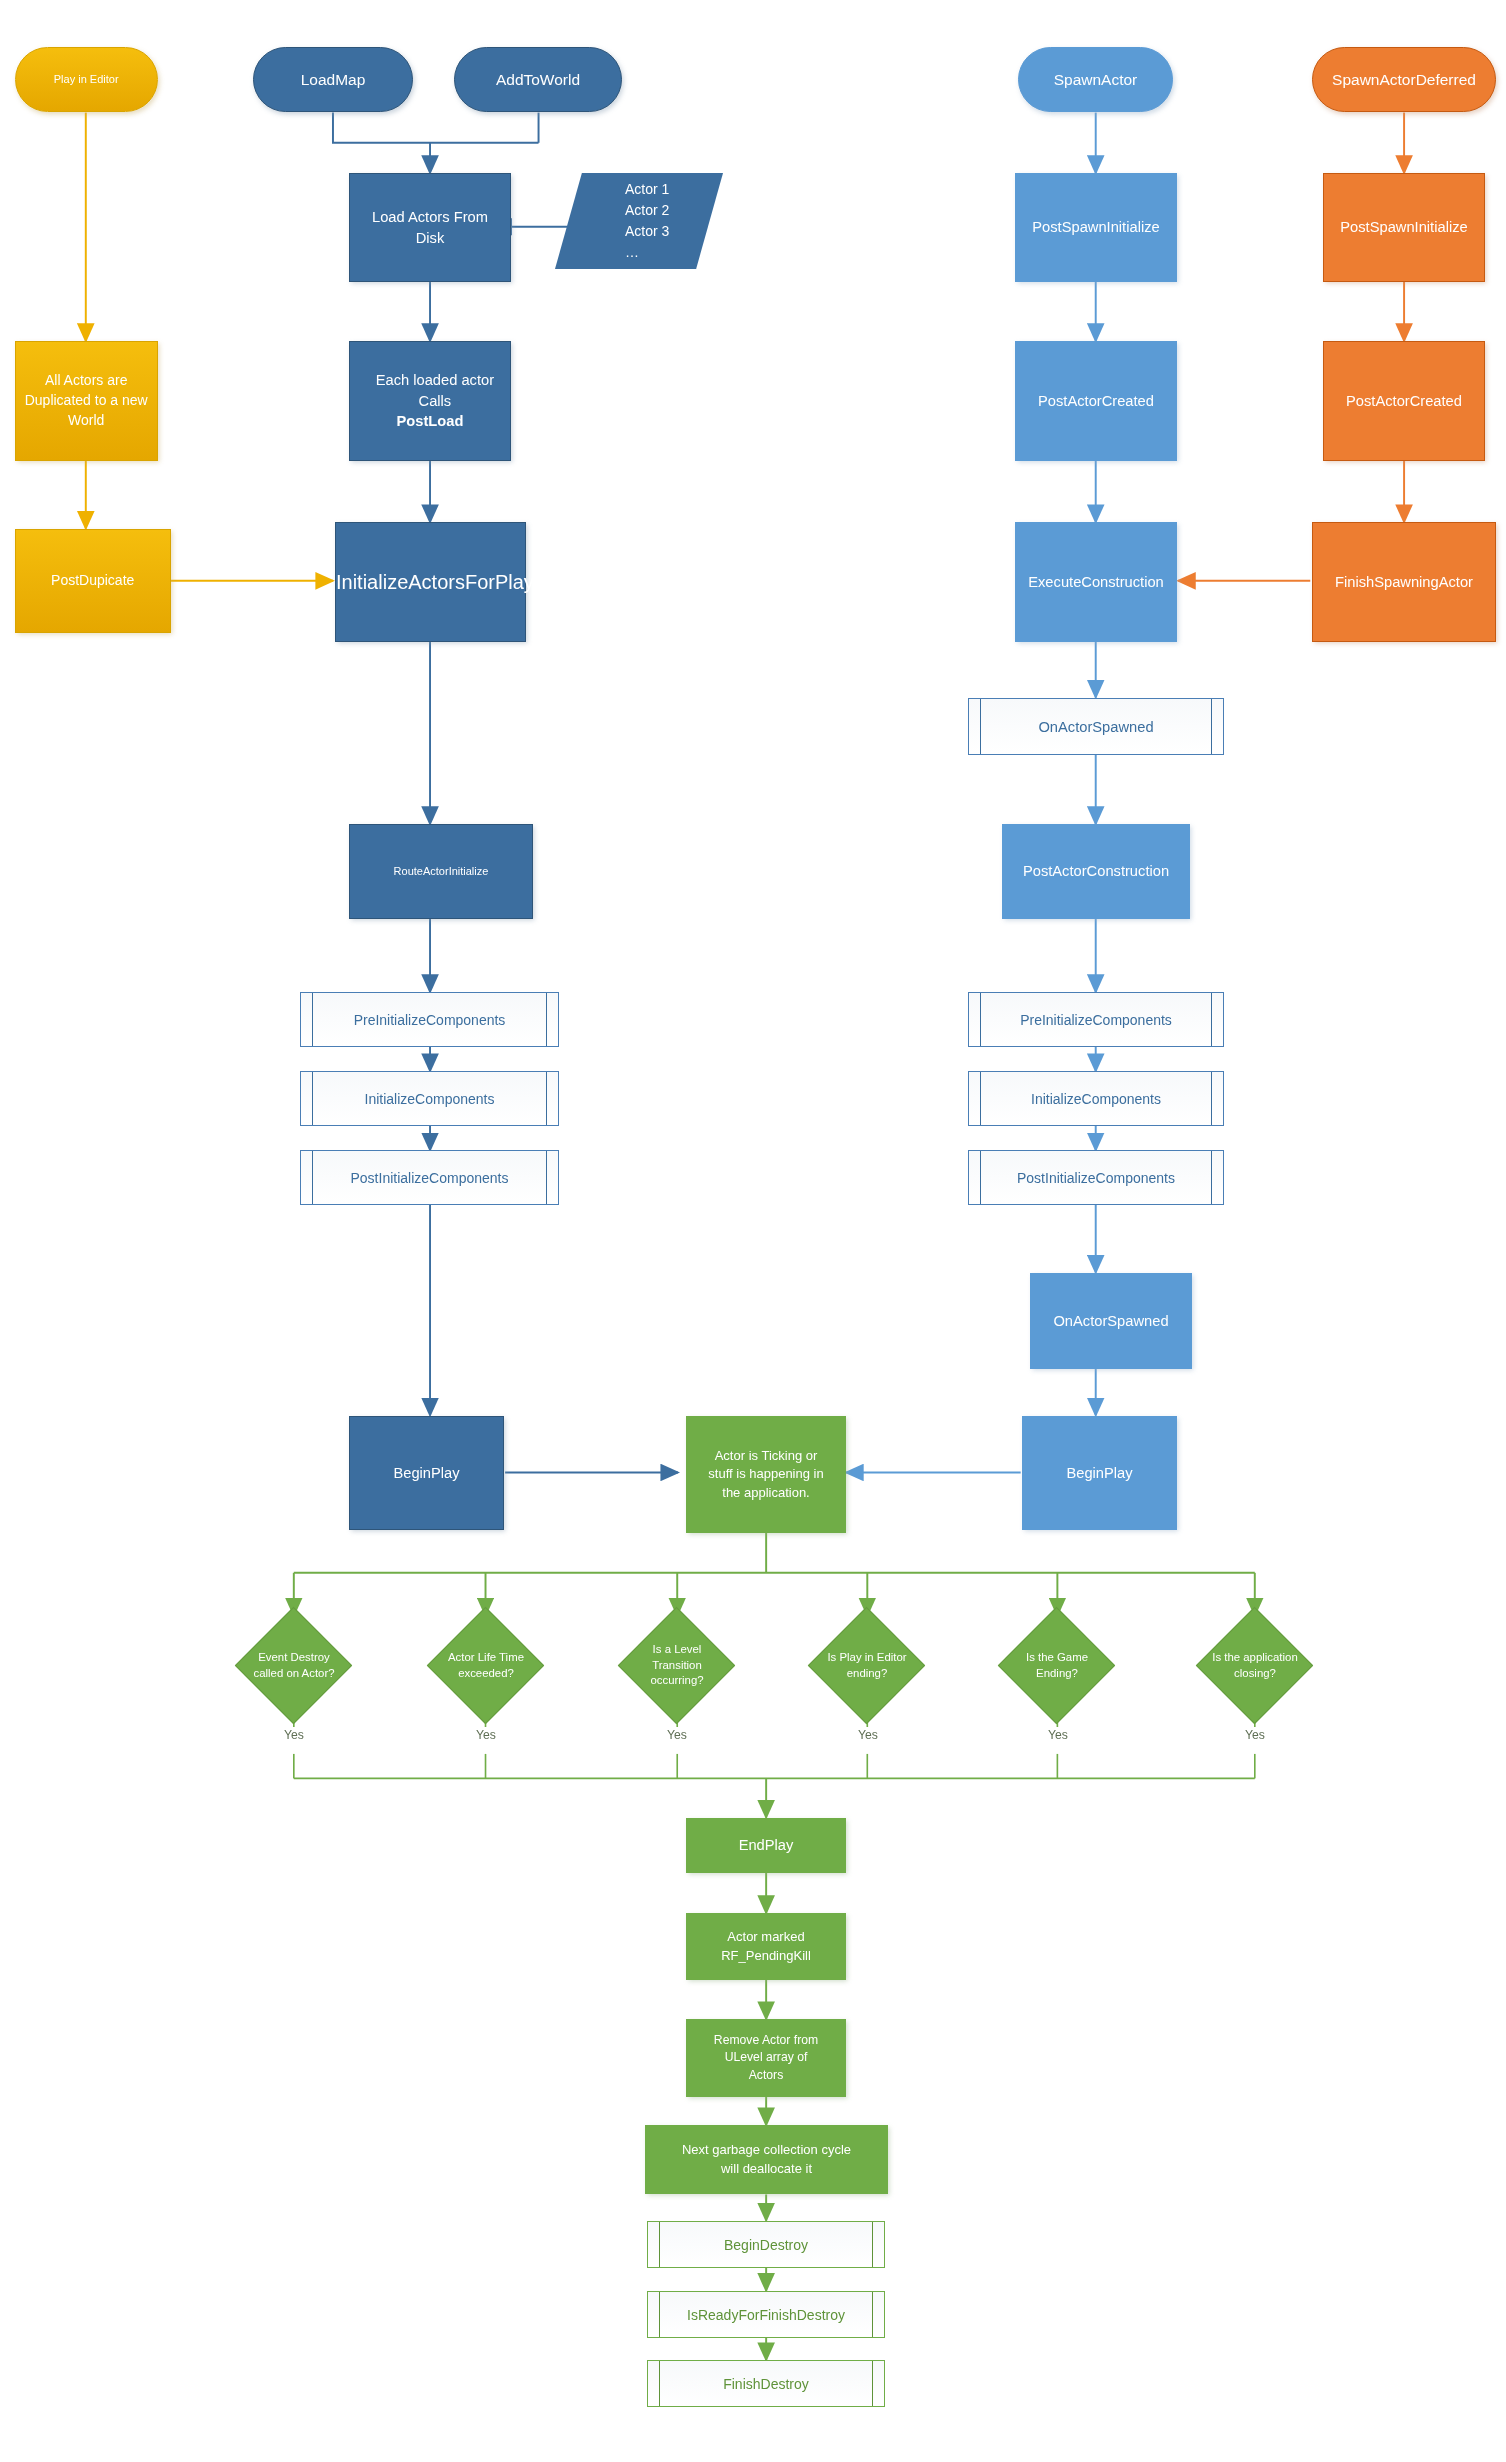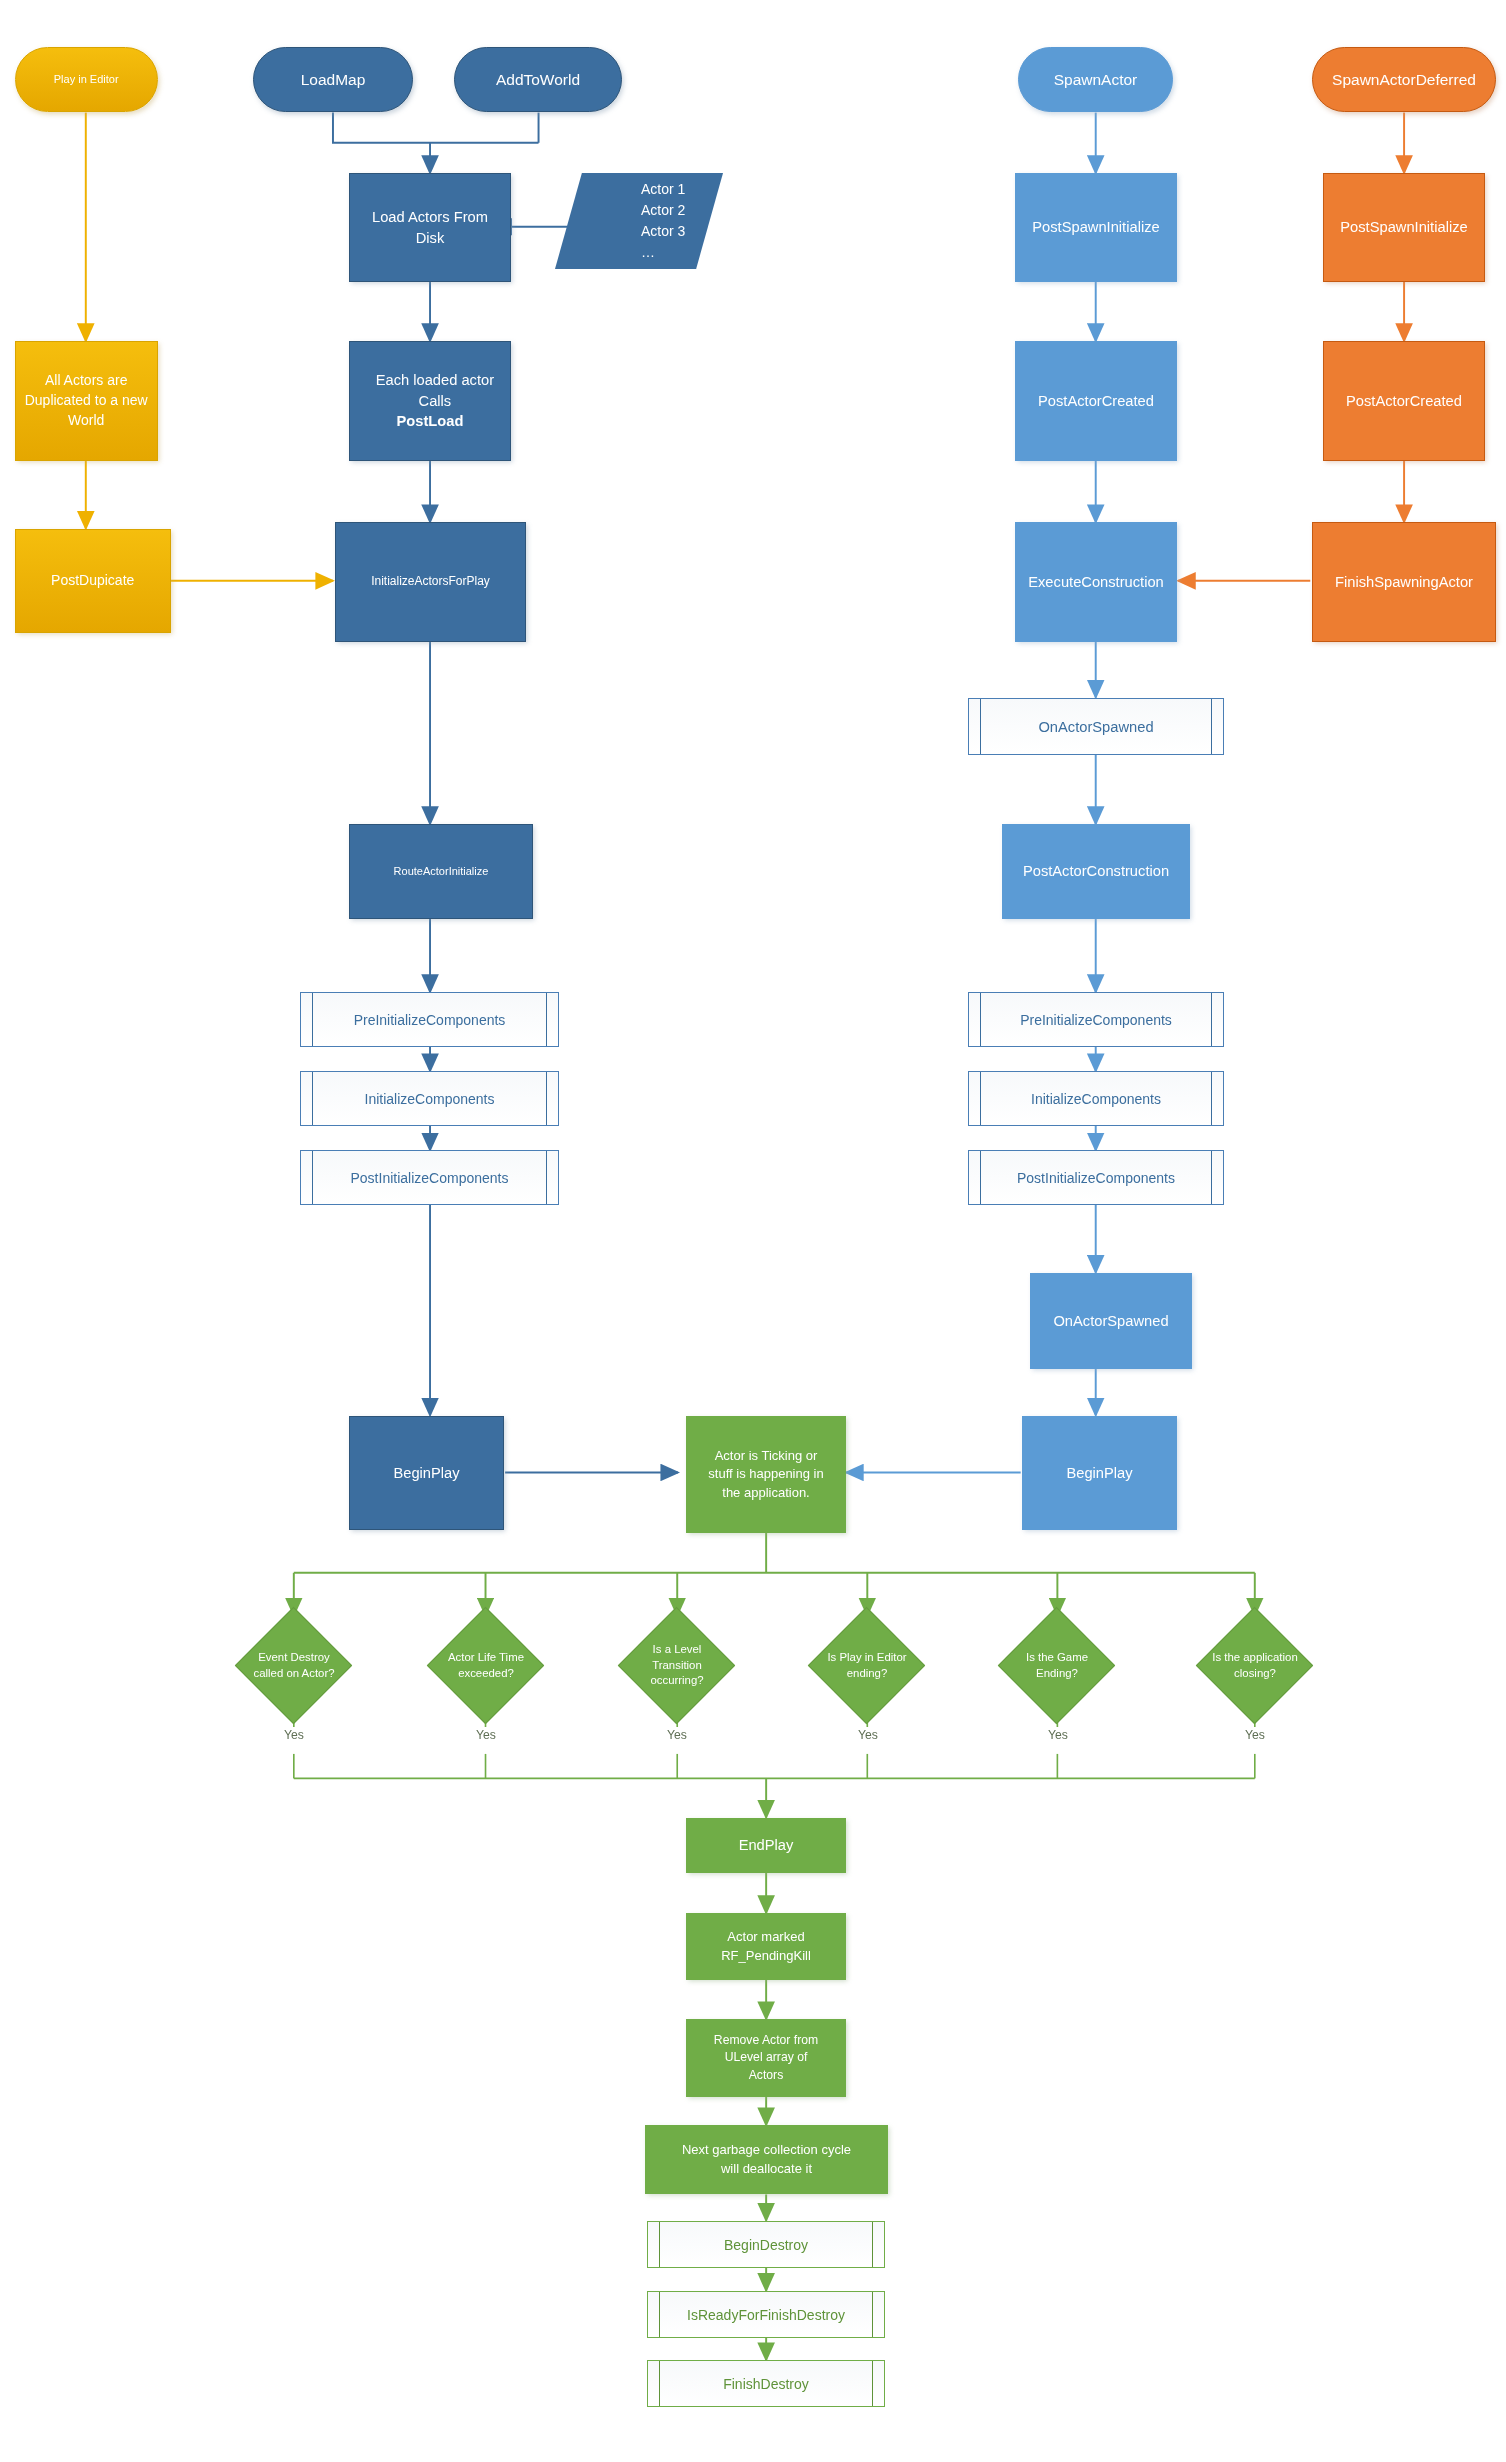--- a/index.html
+++ b/index.html
@@ -45,21 +45,21 @@
   .diamond .dtxt{position:absolute;left:0;top:0;width:100%;height:100%;
         display:flex;align-items:center;justify-content:center;text-align:center;
         color:#fff;white-space:pre-line;line-height:1.38;z-index:3;}
 
   
   .para{position:absolute;}
   .para .pshape{position:absolute;left:0;top:0;width:100%;height:100%;
         background:#3C6E9F;
         clip-path:polygon(16% 0%,100% 0%,84% 100%,0% 100%);
         box-shadow:1.6px 2.4px 4.9px rgba(140,160,180,.4);}
-  .para .ptxt{position:absolute;left:16px;top:0;width:100%;height:100%;
+  .para .ptxt{position:absolute;left:0;top:0;width:100%;height:100%;
         display:flex;align-items:center;justify-content:center;text-align:left;
         color:#fff;white-space:pre-line;line-height:1.5;z-index:3;}
 
   .yeslbl{position:absolute;color:#5F6F55;font-size:12.2px;text-align:center;}
 </style>
 </head>
 <body>
 
 <div id="stage">
 
@@ -224,21 +224,21 @@
   </div>
 
   <div class="node orange" style="left:1323px;top:341px;width:162px;height:120px;font-size:14.7px;">
     <span>PostActorCreated</span>
   </div>
 
   <div class="node yellow" style="left:14.7px;top:529px;width:156px;height:104px;font-size:14px;">
     <span>PostDupicate</span>
   </div>
 
-  <div class="node darkblue" style="left:335px;top:522px;width:191px;height:120px;font-size:12px;">
+  <div class="node darkblue" style="left:335px;top:522px;width:191px;height:120px;font-size:20px;">
     <span>InitializeActorsForPlay</span>
   </div>
 
   <div class="node lightblue" style="left:1015px;top:522px;width:162px;height:120px;font-size:14.7px;">
     <span>ExecuteConstruction</span>
   </div>
 
   <div class="node orange" style="left:1312px;top:522px;width:184px;height:120px;font-size:14.7px;">
     <span>FinishSpawningActor</span>
   </div>

